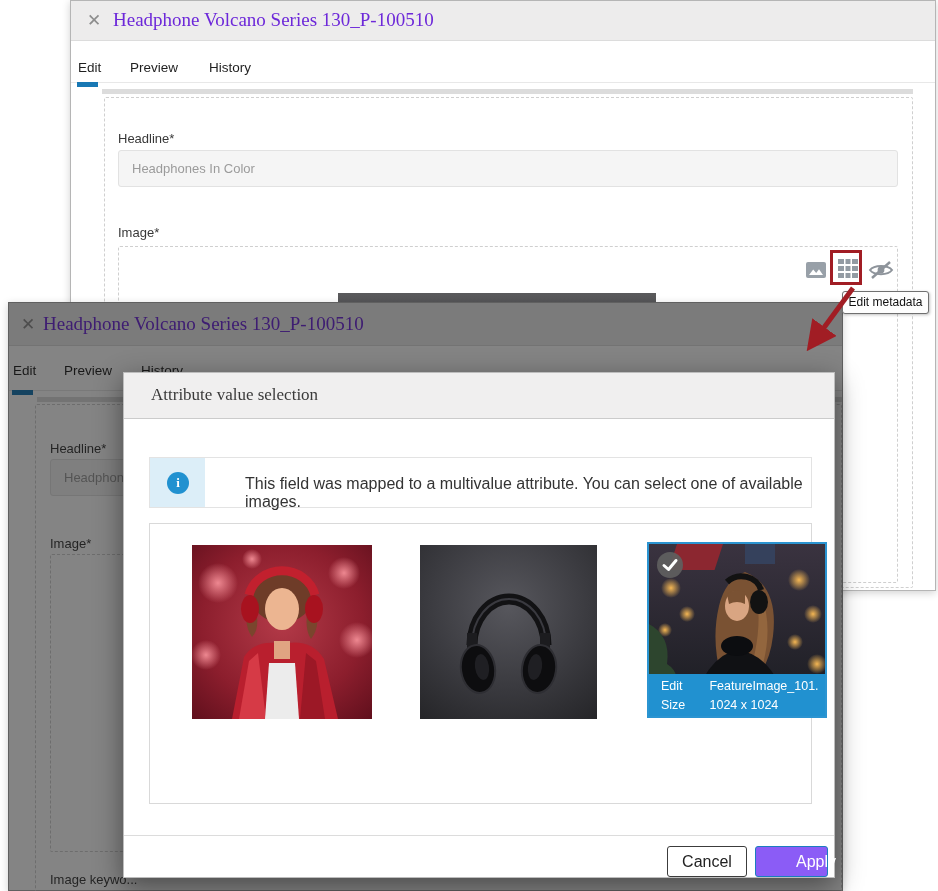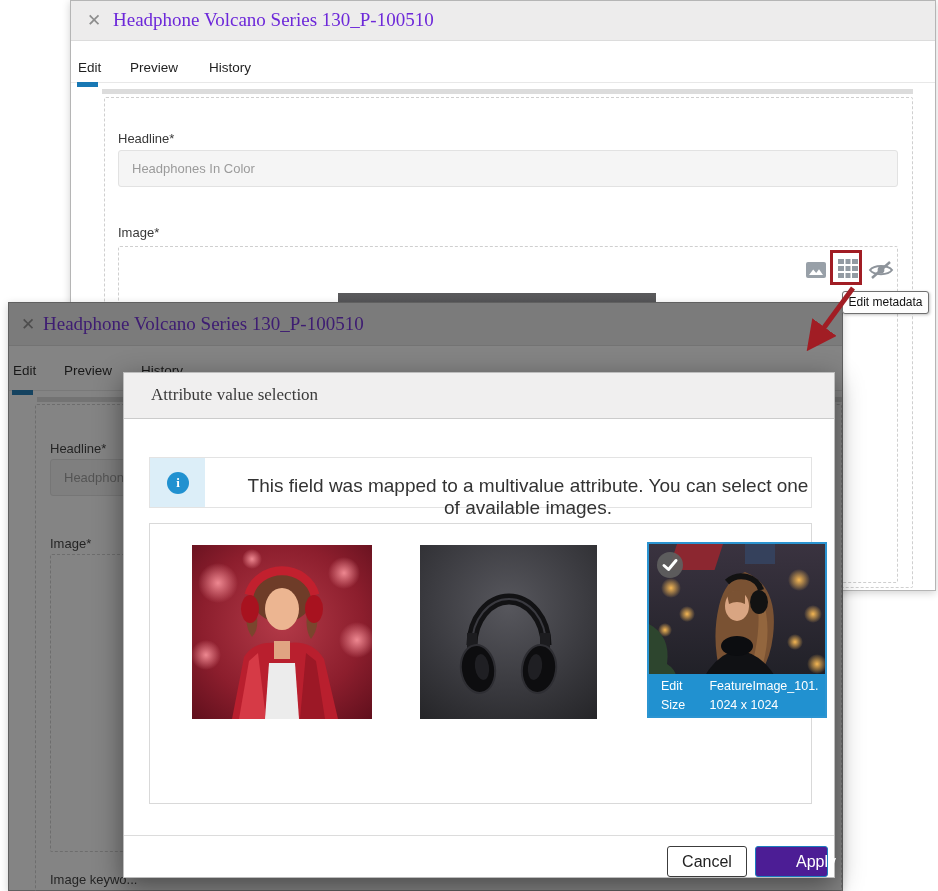--- a/index.html
+++ b/index.html
@@ -27,33 +27,33 @@
   .backdrop { background:rgba(20,20,20,.52); }
 
   
   .modal { background:#fff; border:1px solid #bdbdbd; box-shadow:0 8px 26px rgba(0,0,0,.45); }
   .modal-header { position:absolute; left:0; top:0; right:0; height:46px; background:#f0efef; border-bottom:1px solid #cbcbcb; }
   .modal-title { font-family:"Liberation Serif","DejaVu Serif",serif; font-size:17px; color:#3a3a3a; }
   .info-banner { border:1px solid #e3e3e3; background:#fff; }
   .info-iconcell { position:absolute; left:0; top:0; bottom:0; width:55px; background:#dceef8; }
   .info-circle { position:absolute; left:17px; top:14px; width:22px; height:22px; border-radius:50%; background:#2191d0;
                  color:#fff; font-size:13px; font-weight:bold; text-align:center; line-height:22px; font-family:"Liberation Serif",serif; }
-  .info-text { font-size:19px; color:#333;text-align:center; }
+  .info-text { font-size:16px; color:#333; }
   .img-panel { border:1px solid #d9d9d9; background:#fff; }
   .tile { overflow:hidden; cursor:pointer; }
   .tile.selected { border:2px solid #2b94d1; }
   .tile svg { display:block; }
   .check-badge { position:absolute; left:8px; top:8px; width:26px; height:26px; border-radius:50%; background:rgba(95,95,95,.92); }
   .meta-overlay { position:absolute; left:0; right:0; bottom:0; height:42px; background:#2191d0; color:#fff; font-size:12.5px; }
   .meta-row { position:absolute; left:12px; right:6px; white-space:nowrap; overflow:hidden; }
   .meta-label { display:inline-block; width:45px; }
   .footer-sep { background:#dcdcdc; height:1px; }
   .btn { font-family:Liberation Sans, sans-serif; font-size:16px; border-radius:3px; cursor:pointer; }
   .btn-cancel { background:#fff; border:1px solid #3c3c3c; color:#222; }
-  .btn-apply { background:#4c1d95; border:1px solid #1b7dbe; color:#fff;padding-left:40px; }
+  .btn-apply { background:#8b5cf6; border:1px solid #1b7dbe; color:#fff;padding-left:40px; }
 
   
   .anno-box { border:3px solid #a11d24; }
   .tooltip { background:#fdfdfd; border:1px solid #6f6f6f; border-radius:3px; font-size:12px; color:#111;
              text-align:center; line-height:21px; box-shadow:1px 1px 3px rgba(0,0,0,.25); }
 </style>
 </head>
 <body>
 
 <div class="screen">

